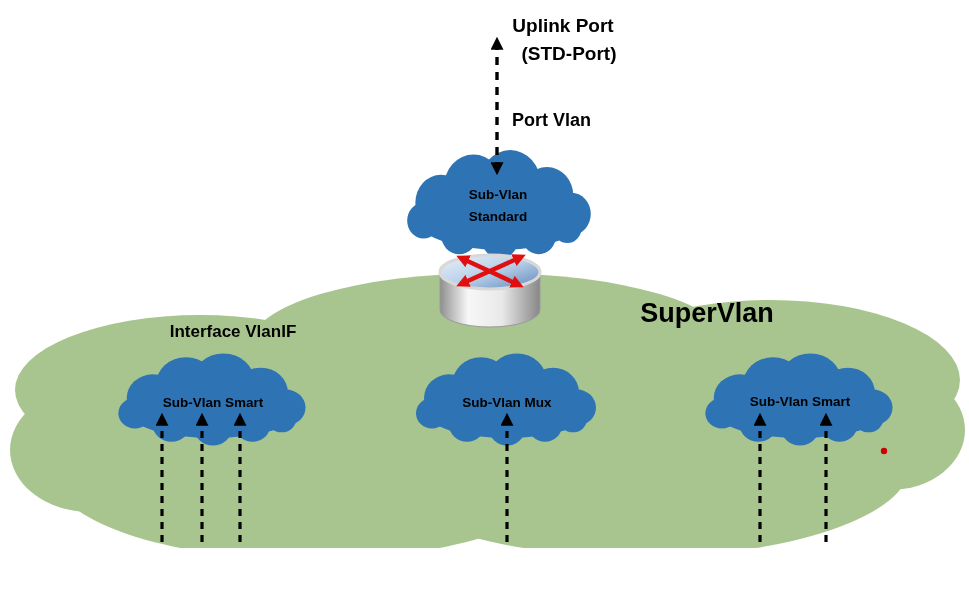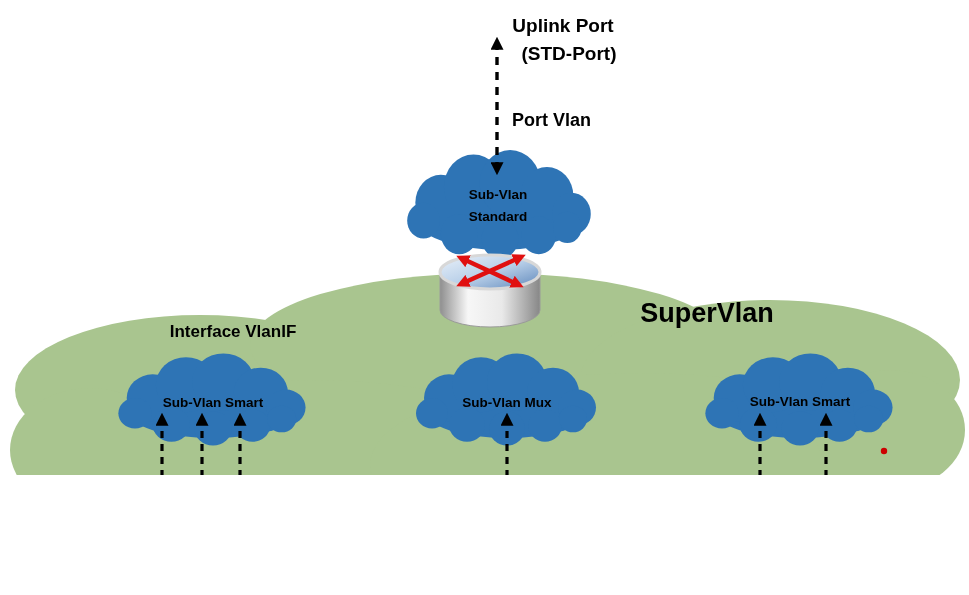--- a/index.html
+++ b/index.html
@@ -4,21 +4,21 @@
 <style>
   html, body {
     margin: 0;
     padding: 0;
     background: #ffffff;
     font-family: "Liberation Sans", sans-serif;
   }
   .canvas {
     position: relative;
     width: 969px;
-    height: 475px;
+    height: 548px;
     background: #ffffff;
     overflow: hidden;
   }
   svg { display: block; }
   text.lbl {
     fill: #000000;
     font-family: "Liberation Sans", sans-serif;
     font-weight: bold;
   }
   .t-top   { font-size: 19px; }

